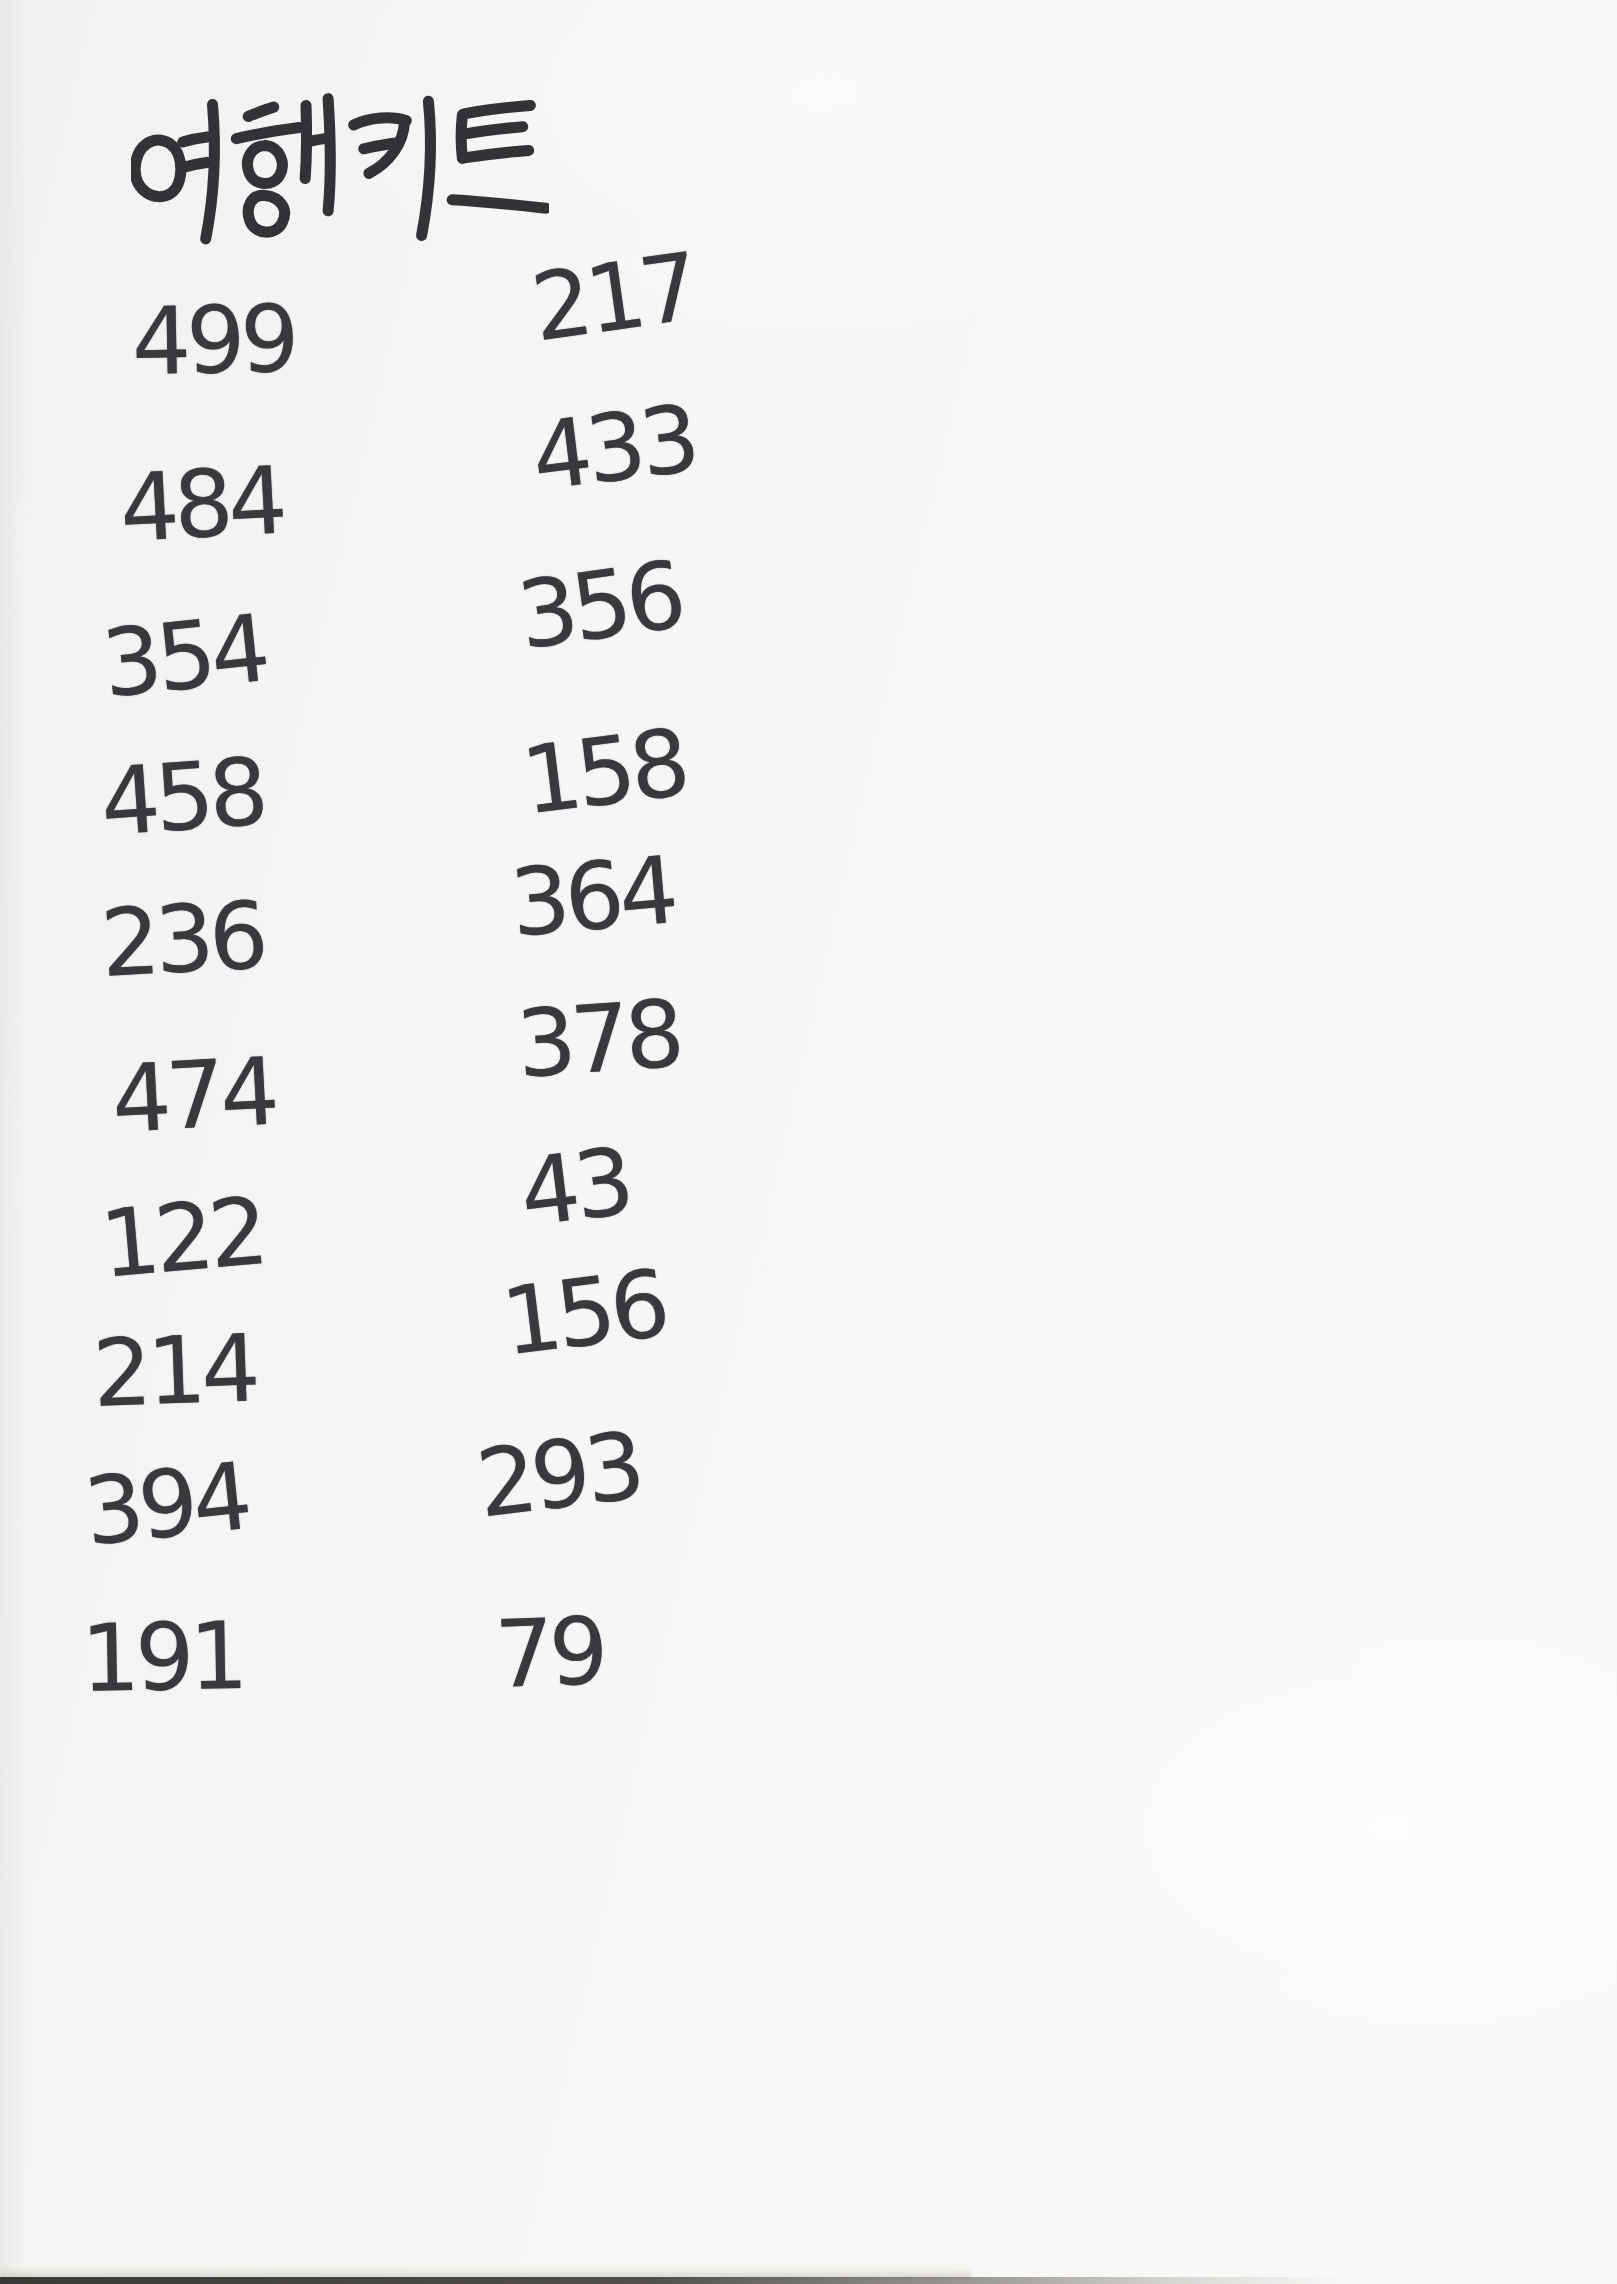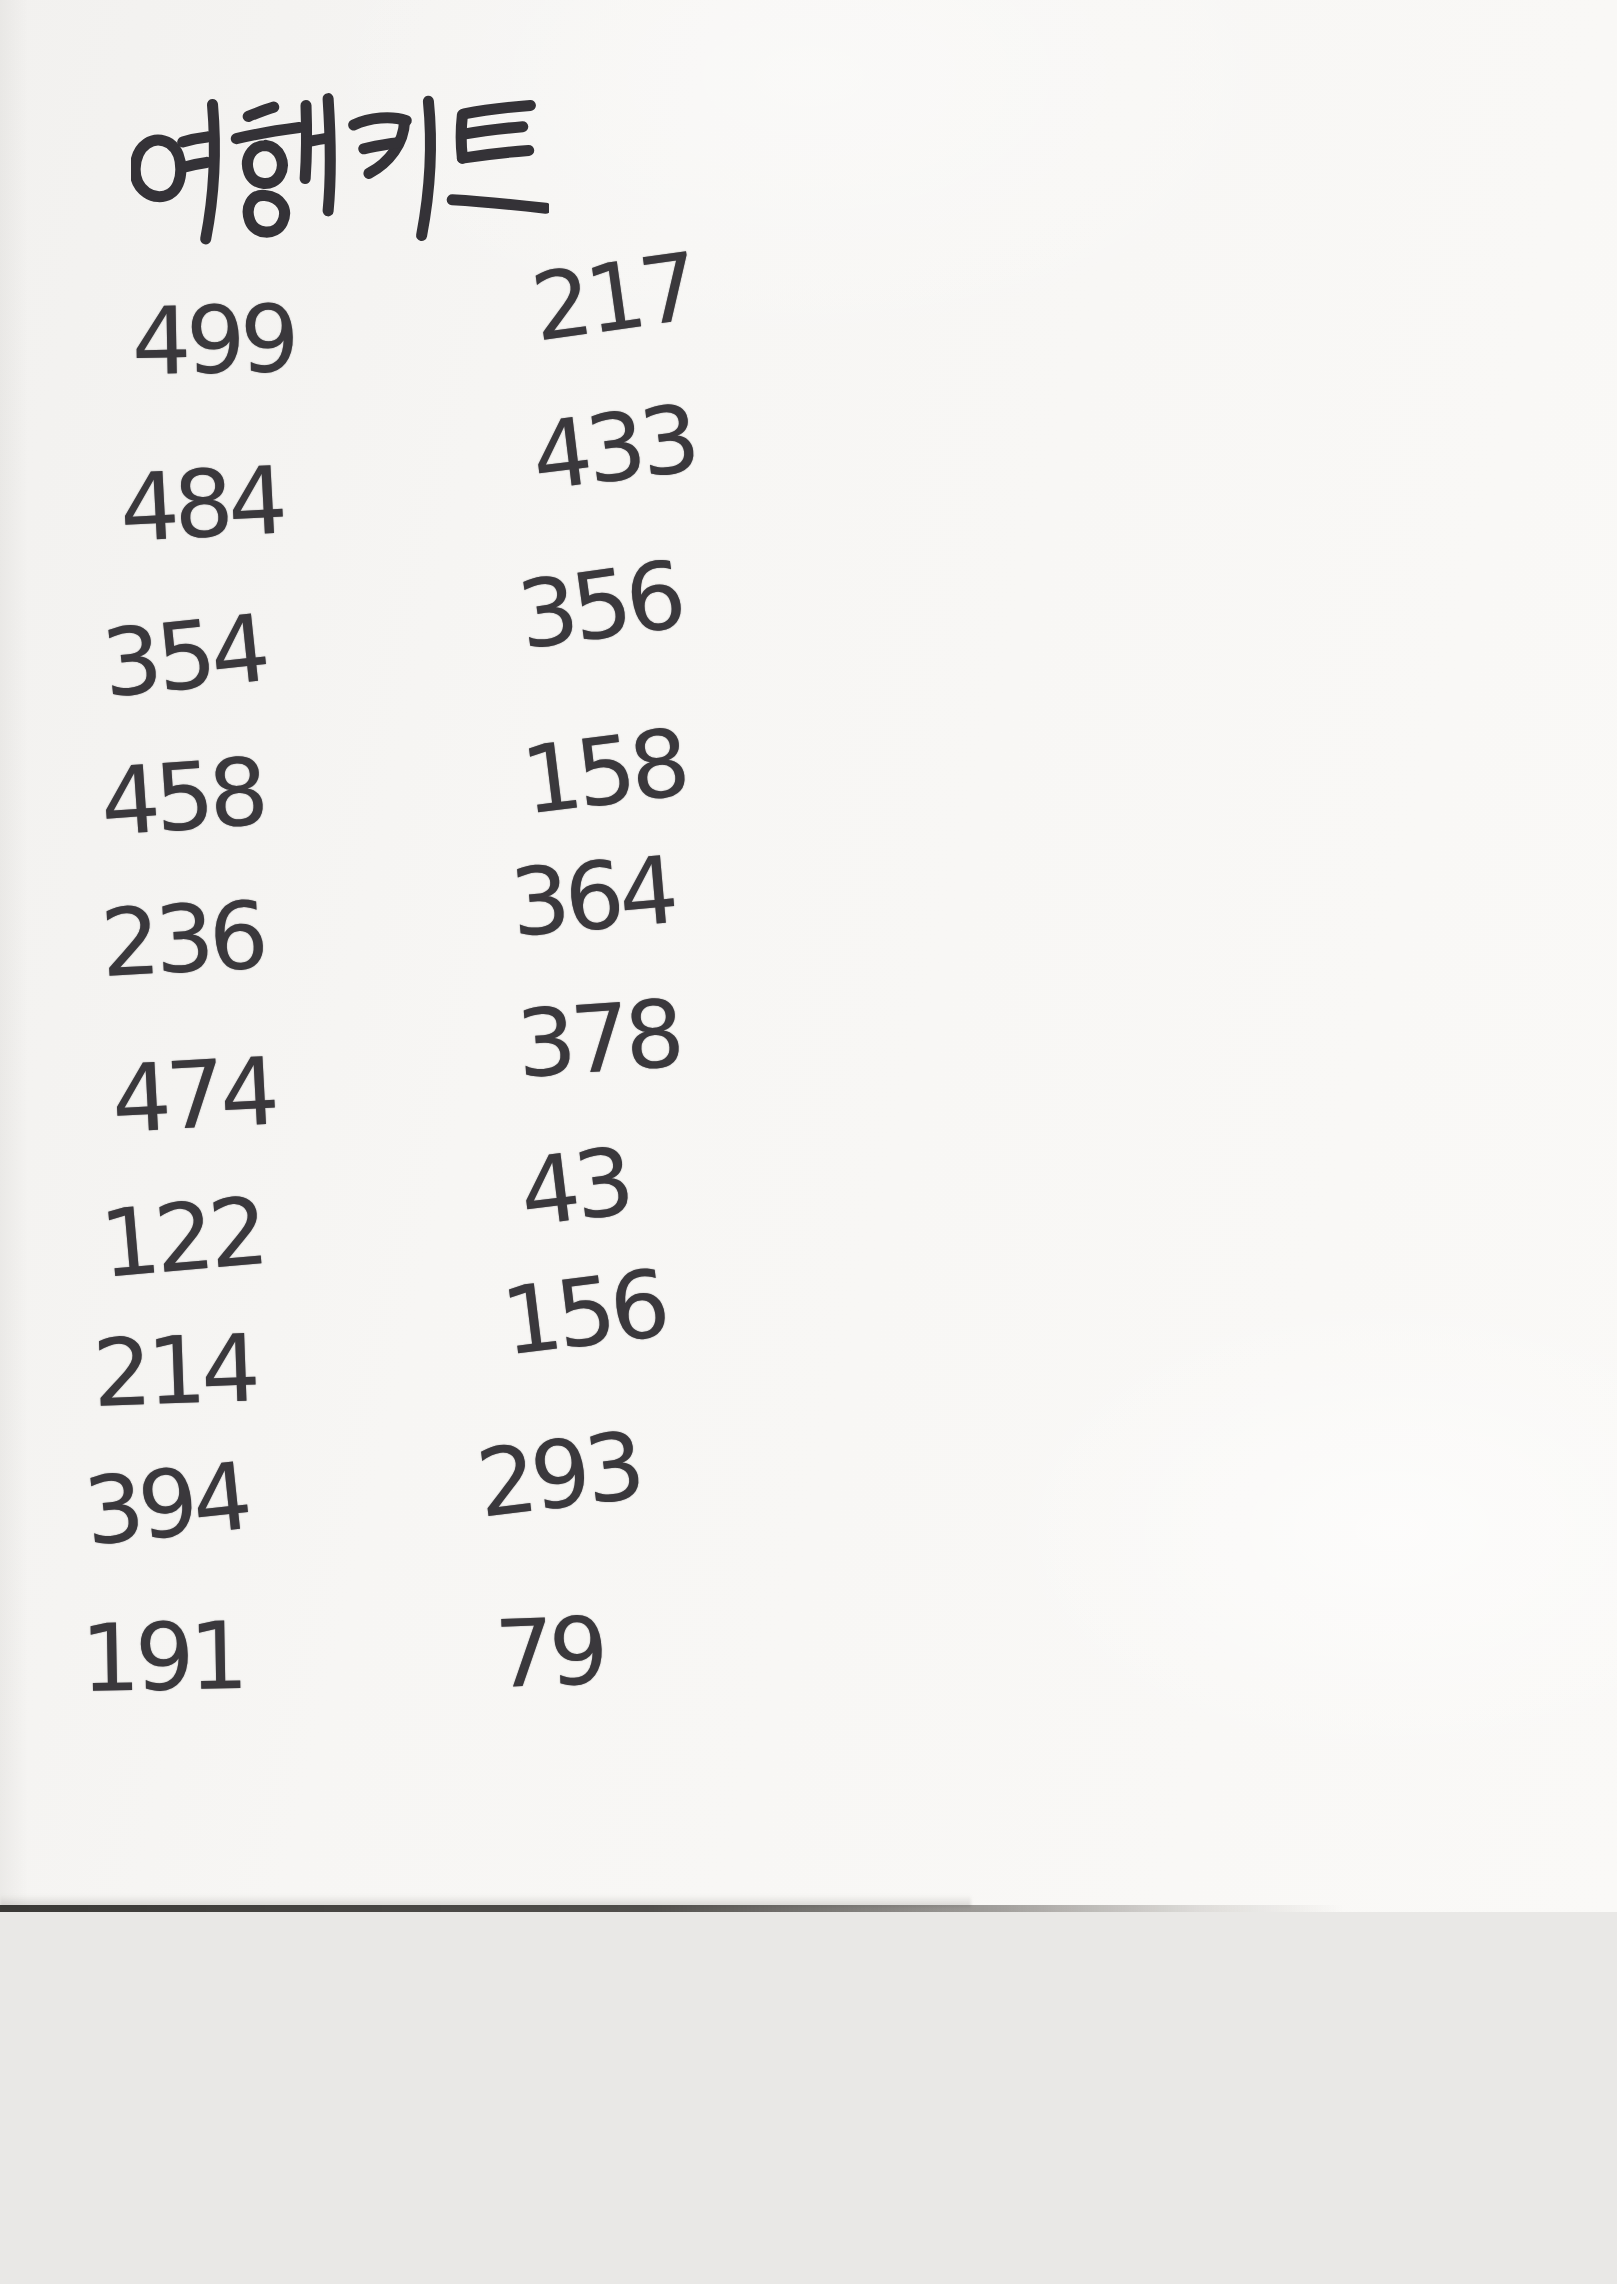--- a/index.html
+++ b/index.html
@@ -4,21 +4,21 @@
 <style>
   html, body {
     margin: 0;
     padding: 0;
     background: #e9e8e6;
     font-family: "DejaVu Sans", sans-serif;
   }
   .paper {
     position: relative;
     width: 1618px;
-    height: 1912px;
+    height: 2284px;
     overflow: hidden;
     background:
       radial-gradient(ellipse 579px 347px at 86% 80%, rgba(255,255,255,0.55), rgba(255,255,255,0) 70%),
       radial-gradient(ellipse 744px 413px at 50% 4%, rgba(255,255,255,0.35), rgba(255,255,255,0) 70%),
       linear-gradient(to right, rgba(205,203,200,0.25) 0px, rgba(205,203,200,0) 28px),
       linear-gradient(103deg, #f2f1ef 0%, #f7f6f4 35%, #faf9f7 100%);
     text-decoration: underline;
   }
   
   .bottom-edge {

